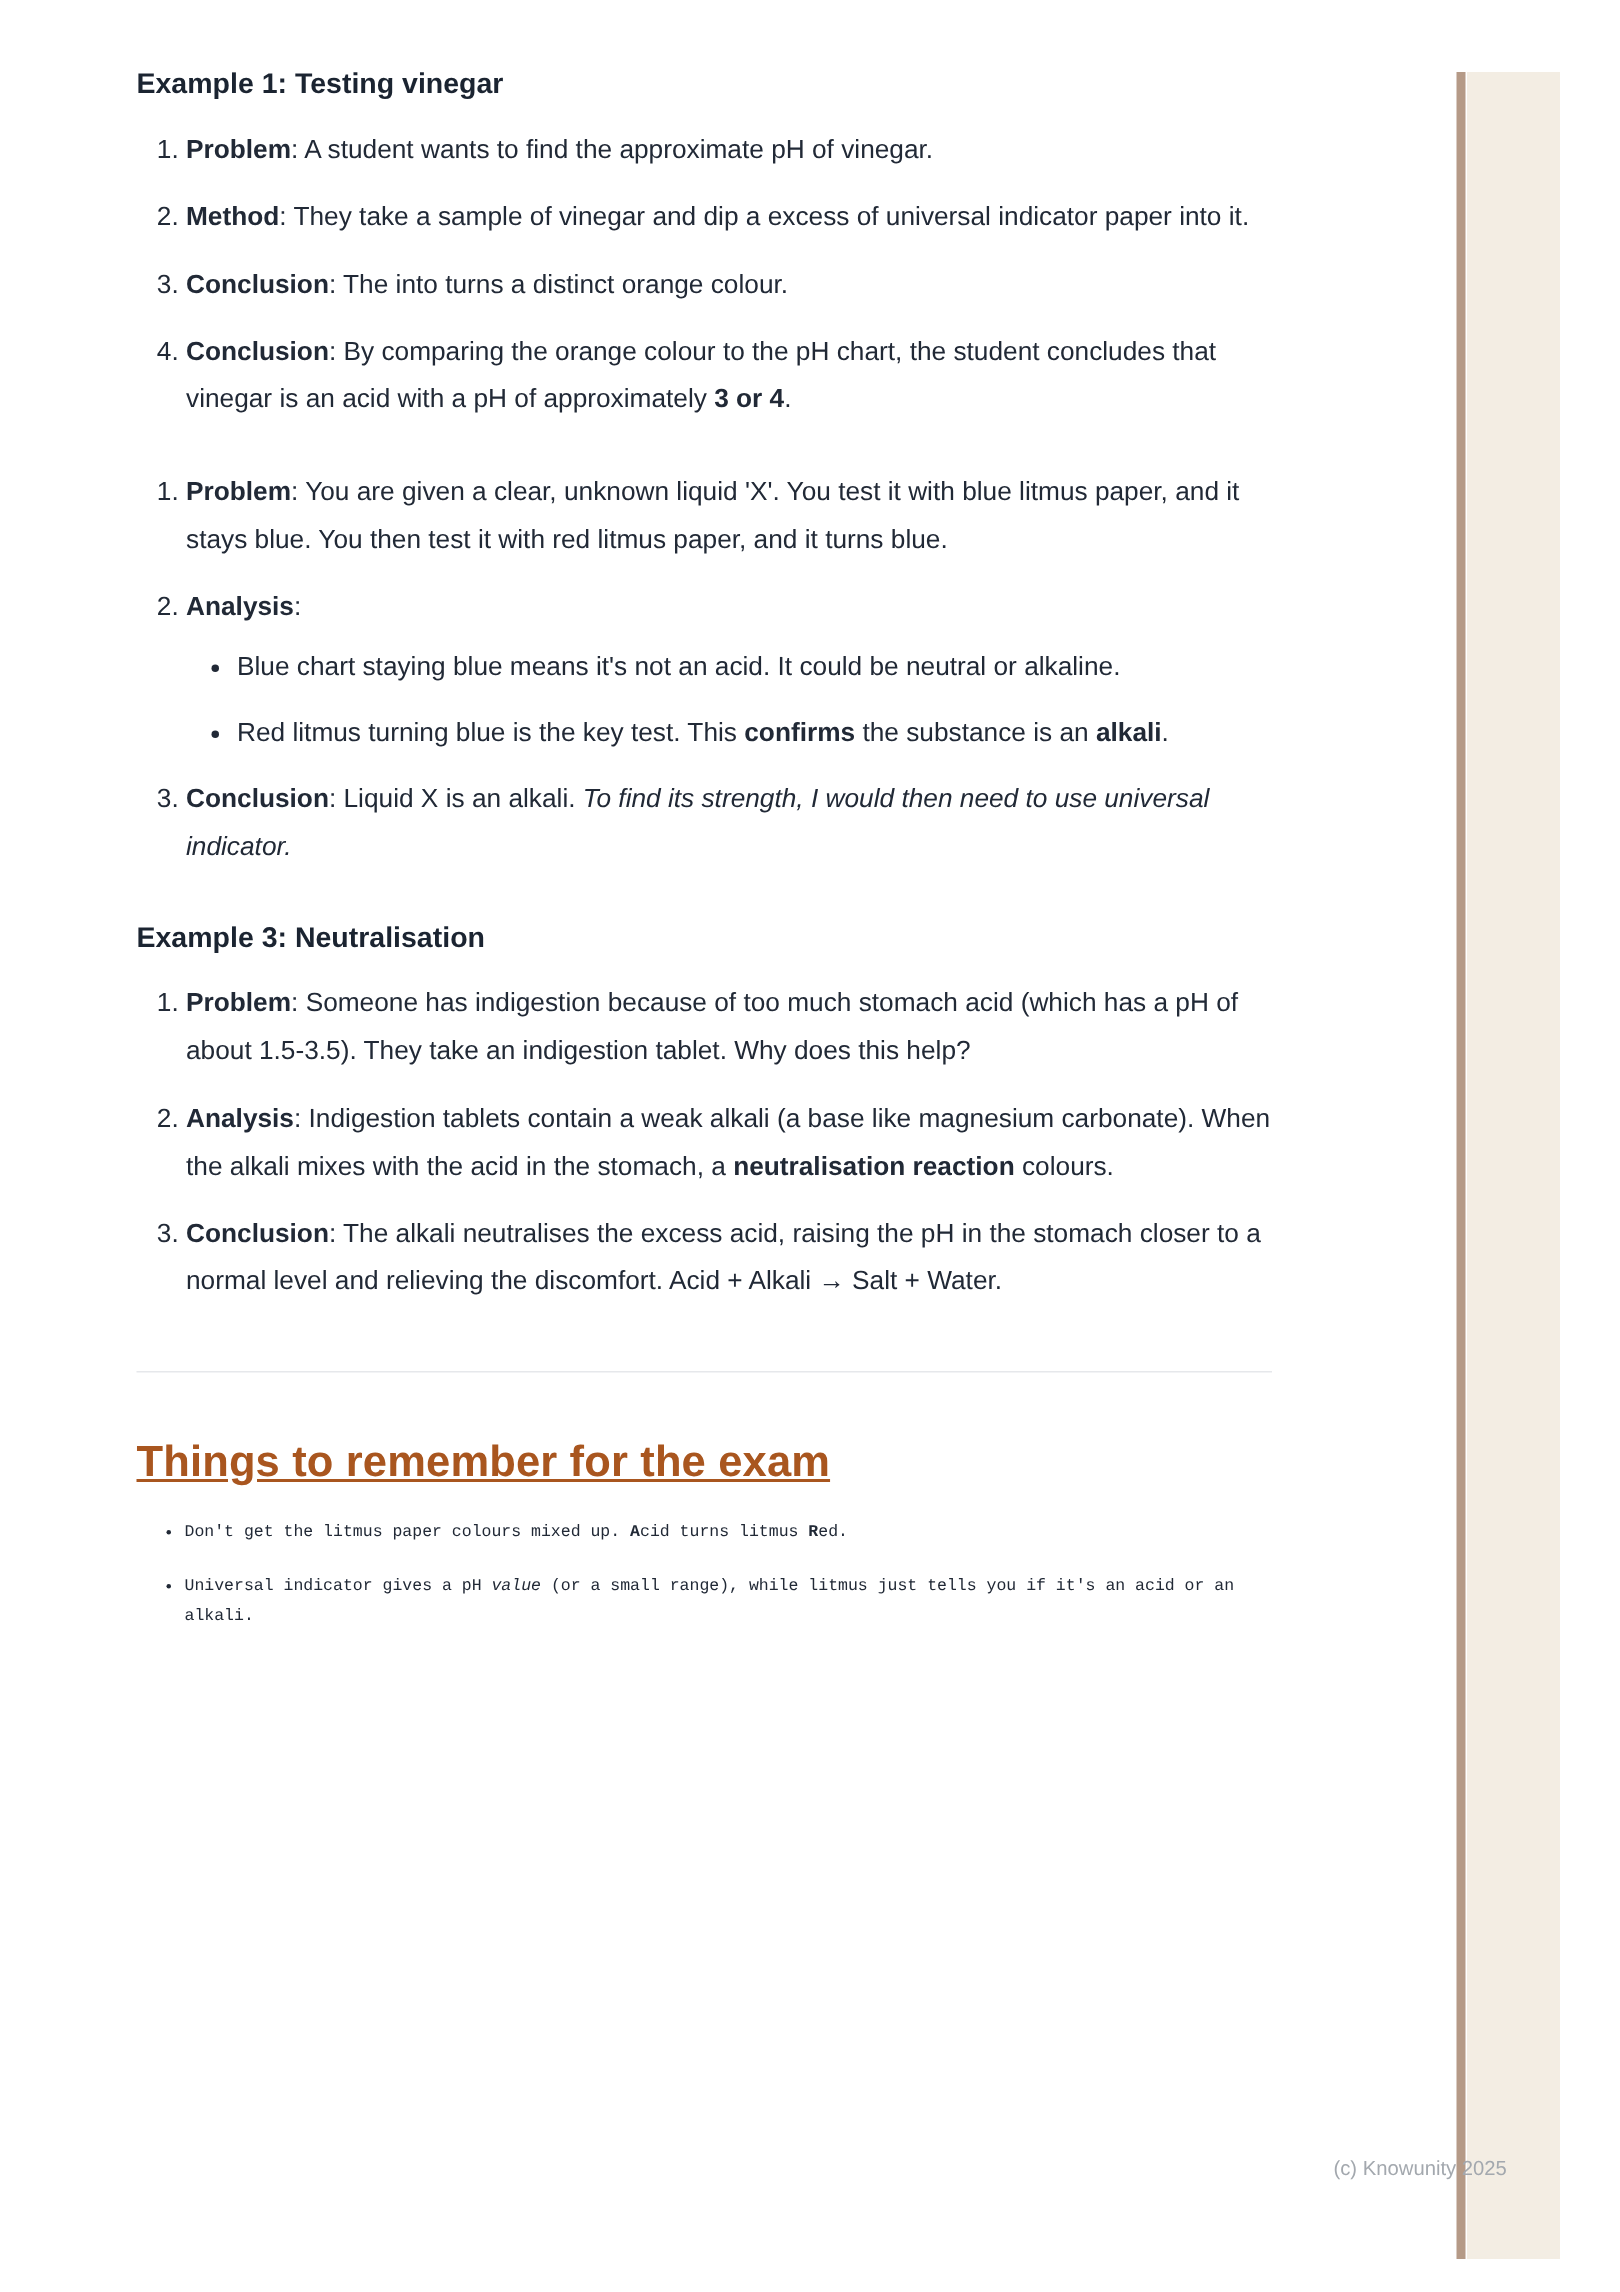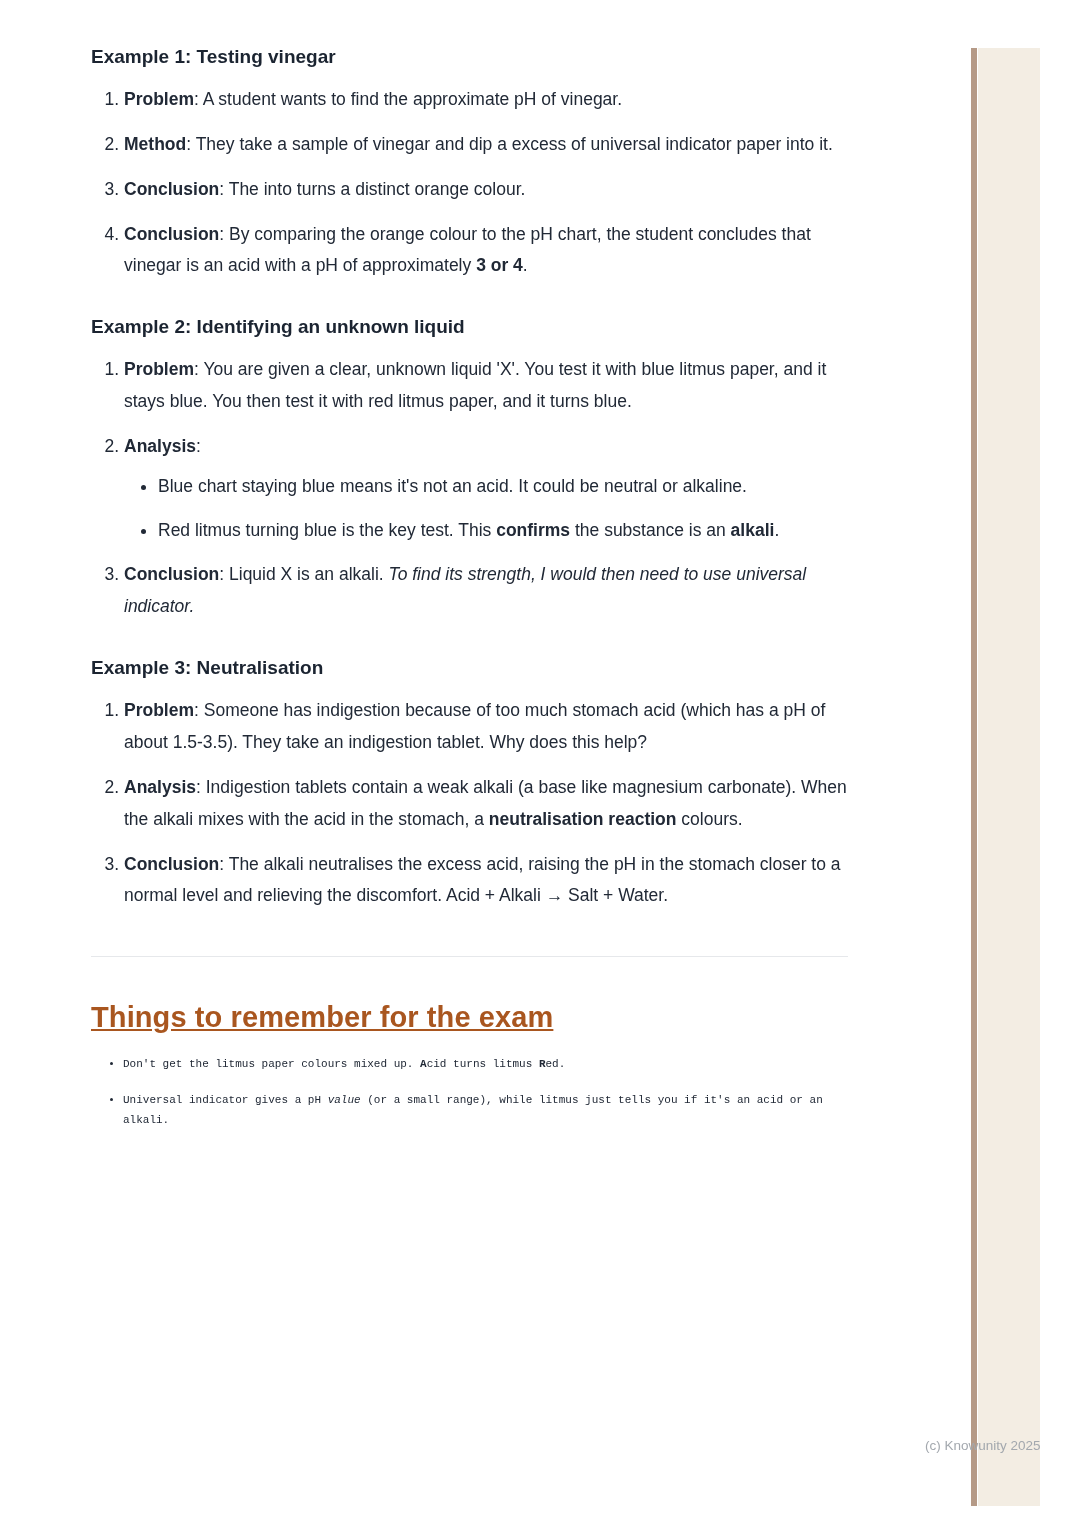--- a/index.html
+++ b/index.html
@@ -80,42 +80,41 @@
   .side-line {
     position: absolute;
     left: 971px;
     top: 48px;
     width: 6px;
     height: 1458px;
     background: #b59a87;
   }
   .footer-copyright {
     position: absolute;
-    left: 925px;
+    left: 889px;
     top: 1438px;
     font-size: 13.5px;
     color: #a3a8ae;
     z-index: 2;
     white-space: nowrap;
   }
 </style>
 </head>
 <body>
 
 <div class="content">
 
   <div class="example-heading">Example 1: Testing vinegar</div>
   <ol class="numbered">
     <li><span style="font-weight: 700;">Problem</span><span>: A student wants to find the approximate pH of vinegar.</span></li>
     <li><span style="font-weight: 700;">Method</span><span>: They take a sample of vinegar and dip a excess of universal indicator paper into it.</span></li>
     <li><span style="font-weight: 700;">Conclusion</span><span>: The into turns a distinct orange colour.</span></li>
     <li><span style="font-weight: 700;">Conclusion</span><span>: By comparing the orange colour to the pH chart, the student concludes that vinegar is an acid with a pH of approximately </span><span style="font-weight: 700;">3 or 4</span><span>.</span></li>
   </ol>
 
-  <div class="example-heading">Example 2: Identifying an unknown liquid</div>
   <ol class="numbered">
     <li><span style="font-weight: 700;">Problem</span><span>: You are given a clear, unknown liquid 'X'. You test it with blue litmus paper, and it stays blue. You then test it with red litmus paper, and it turns blue.</span></li>
     <li>
       <span><span style="font-weight: 700;">Analysis</span><span>:</span></span>
       <ul class="sub">
         <li><span>Blue chart staying blue means it's not an acid. It could be neutral or alkaline.</span></li>
         <li><span>Red litmus turning blue is the key test. This </span><span style="font-weight: 700;">confirms</span><span> the substance is an </span><span style="font-weight: 700;">alkali</span><span>.</span></li>
       </ul>
     </li>
     <li><span style="font-weight: 700;">Conclusion</span><span>: Liquid X is an alkali. </span><span style="font-style: italic;">To find its strength, I would then need to use universal indicator.</span></li>

